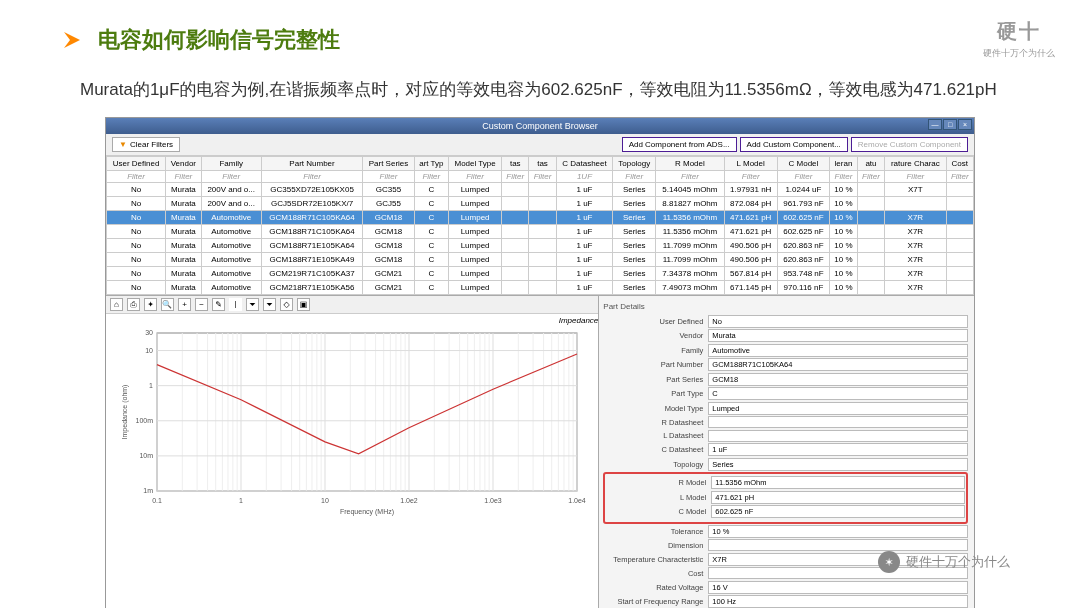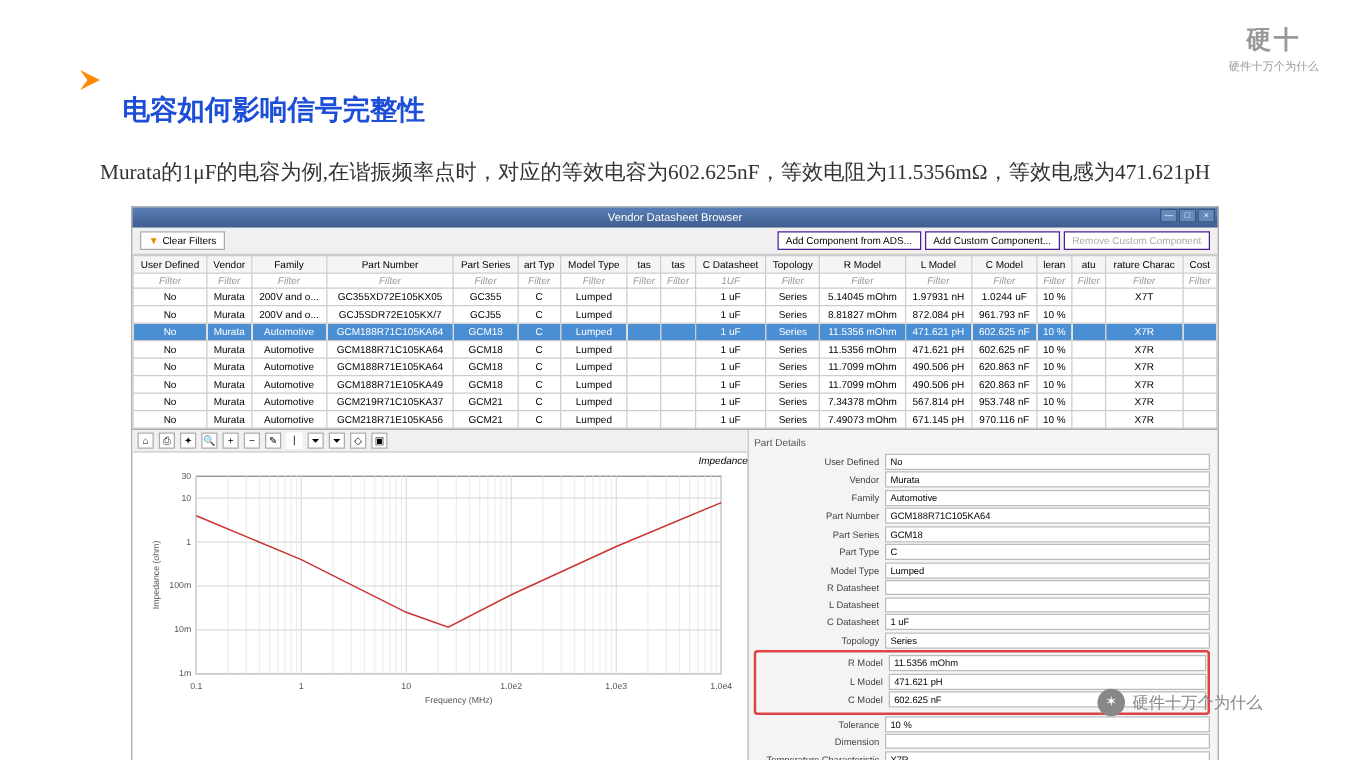--- a/index.html
+++ b/index.html
@@ -1,23 +1,23 @@
 <!DOCTYPE html>
 <html><head>
 <meta charset="utf-8">
 <style>
 * { box-sizing: border-box; margin: 0; padding: 0; }
 body { font-family: "Microsoft YaHei", Arial, sans-serif; background: #fff; width: 1080px; height: 608px; position: relative; overflow: hidden; }
 .slide-header { display: flex; align-items: center; padding: 25px 60px 10px 60px; }
 .bullet-icon { width: 24px; height: 24px; margin-right: 14px; }
-.slide-title { color: #1d4ed8; font-size: 22px; font-weight: bold; margin-top: 48px; }
+.slide-title { color: #4d7c0f; font-size: 22px; font-weight: bold; }
 .brand-logo { position: absolute; right: 25px; top: 18px; text-align: center; color: #999; }
 .brand-main { font-size: 20px; font-weight: bold; letter-spacing: 2px; }
 .brand-sub { font-size: 9px; margin-top: 2px; }
-.description { padding: 12px 80px 8px 80px; font-size: 17px; color: #333; line-height: 1.5; font-family: Liberation Serif, serif; }
+.description { padding: 12px 80px 8px 80px; font-size: 17px; color: #333; line-height: 1.5; }
 .app-window { margin: 6px auto 0; width: 870px; border: 1px solid #999; background: #e8e8e8; font-size: 8px; }
 .titlebar { background: linear-gradient(#5a7fb8, #3e5d8e); color: #fff; padding: 3px 6px; text-align: center; position: relative; font-size: 9px; }
 .win-btns { position: absolute; right: 2px; top: 1px; display: flex; gap: 1px; }
 .win-btn { width: 14px; height: 11px; background: #6688bb; border: 1px solid #335577; font-size: 7px; line-height: 9px; text-align: center; color: #fff; }
 .toolbar { background: #f0f0f0; padding: 3px 6px; display: flex; align-items: center; border-bottom: 1px solid #ccc; }
 .clear-filters { background: #fff; border: 1px solid #aaa; padding: 2px 6px; font-size: 8px; display: flex; align-items: center; gap: 3px; }
 .tb-spacer { flex: 1; }
 .tb-btn { background: #fff; border: 1px solid #4c1d95; padding: 2px 6px; font-size: 8px; margin-left: 3px; }
 .tb-btn.disabled { color: #aaa; }
 .data-grid { width: 100%; border-collapse: collapse; background: #fff; font-size: 8px; }
@@ -50,21 +50,21 @@
   <div class="slide-title">电容如何影响信号完整性</div>
 </div>
 <div class="brand-logo">
   <div class="brand-main">硬十</div>
   <div class="brand-sub">硬件十万个为什么</div>
 </div>
 <div class="description">Murata的1μF的电容为例,在谐振频率点时，对应的等效电容为602.625nF，等效电阻为11.5356mΩ，等效电感为471.621pH</div>
 
 <div class="app-window">
   <div class="titlebar">
-    <span>Vendor Datasheet Browser</span>
+    <span>Custom Component Browser</span>
     <div class="win-btns">
       <div class="win-btn">—</div>
       <div class="win-btn">□</div>
       <div class="win-btn">×</div>
     </div>
   </div>
   <div class="toolbar">
     <button class="clear-filters">
       <span style="color:#e88800">▼</span>
       <span>Clear Filters</span>

